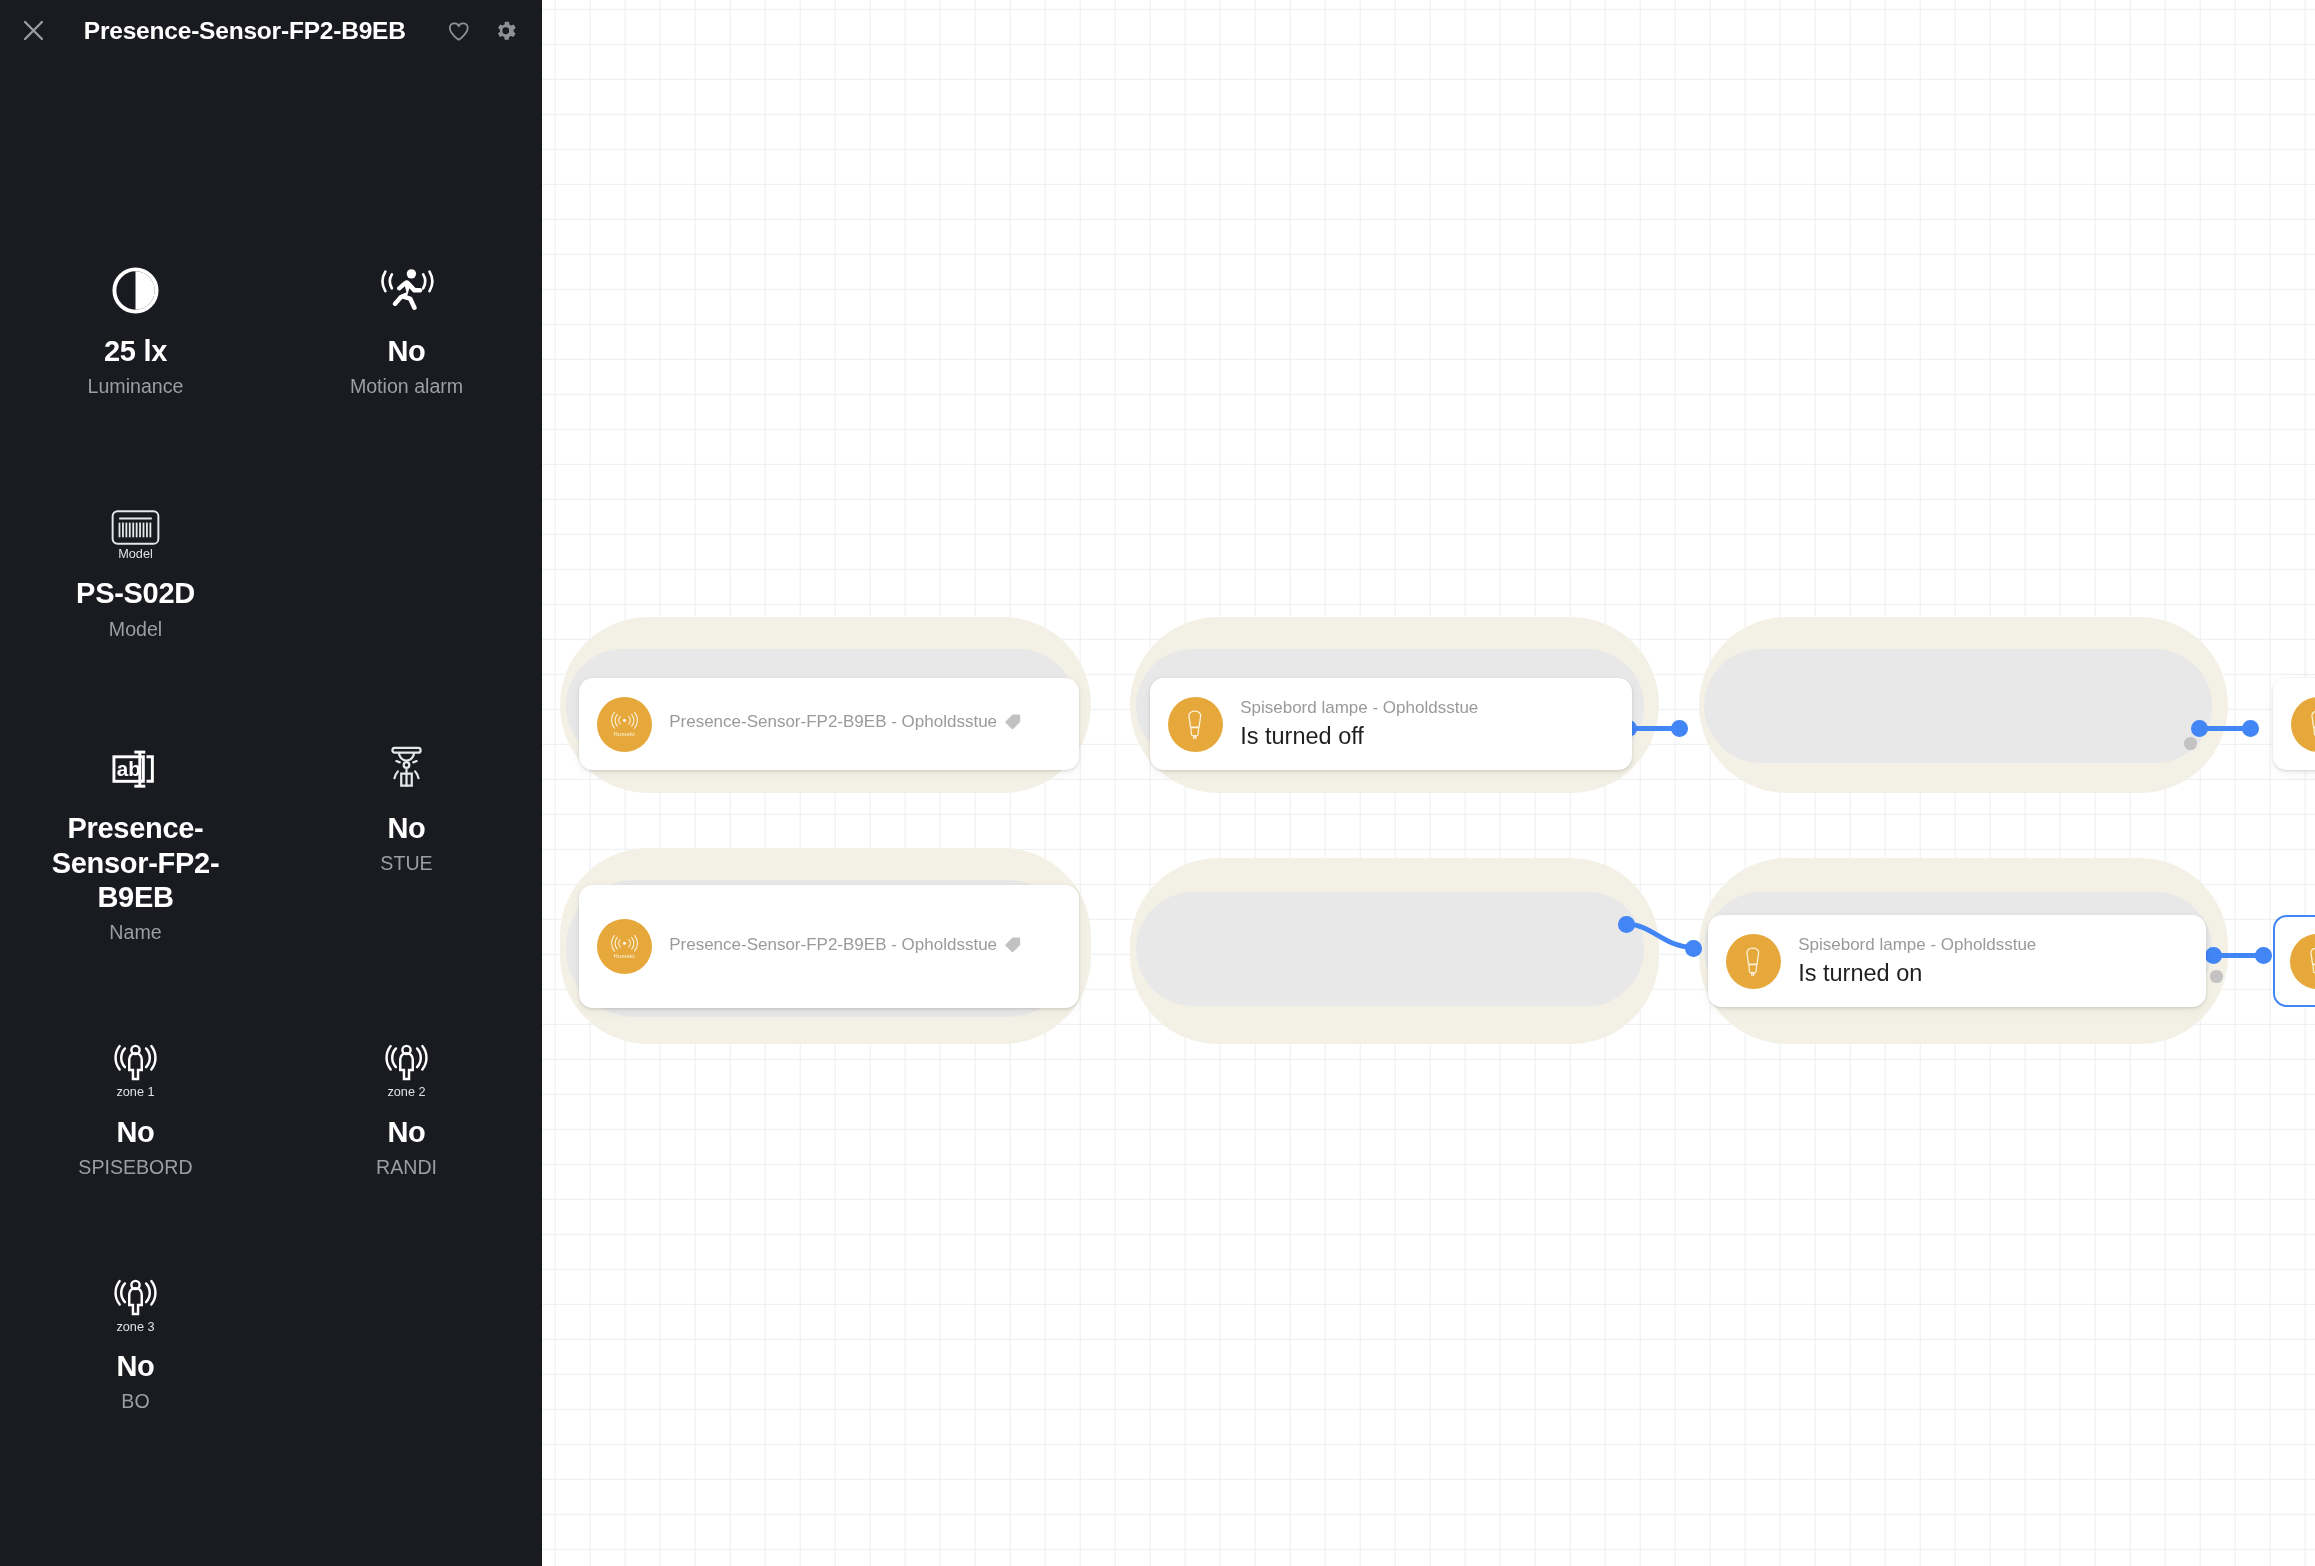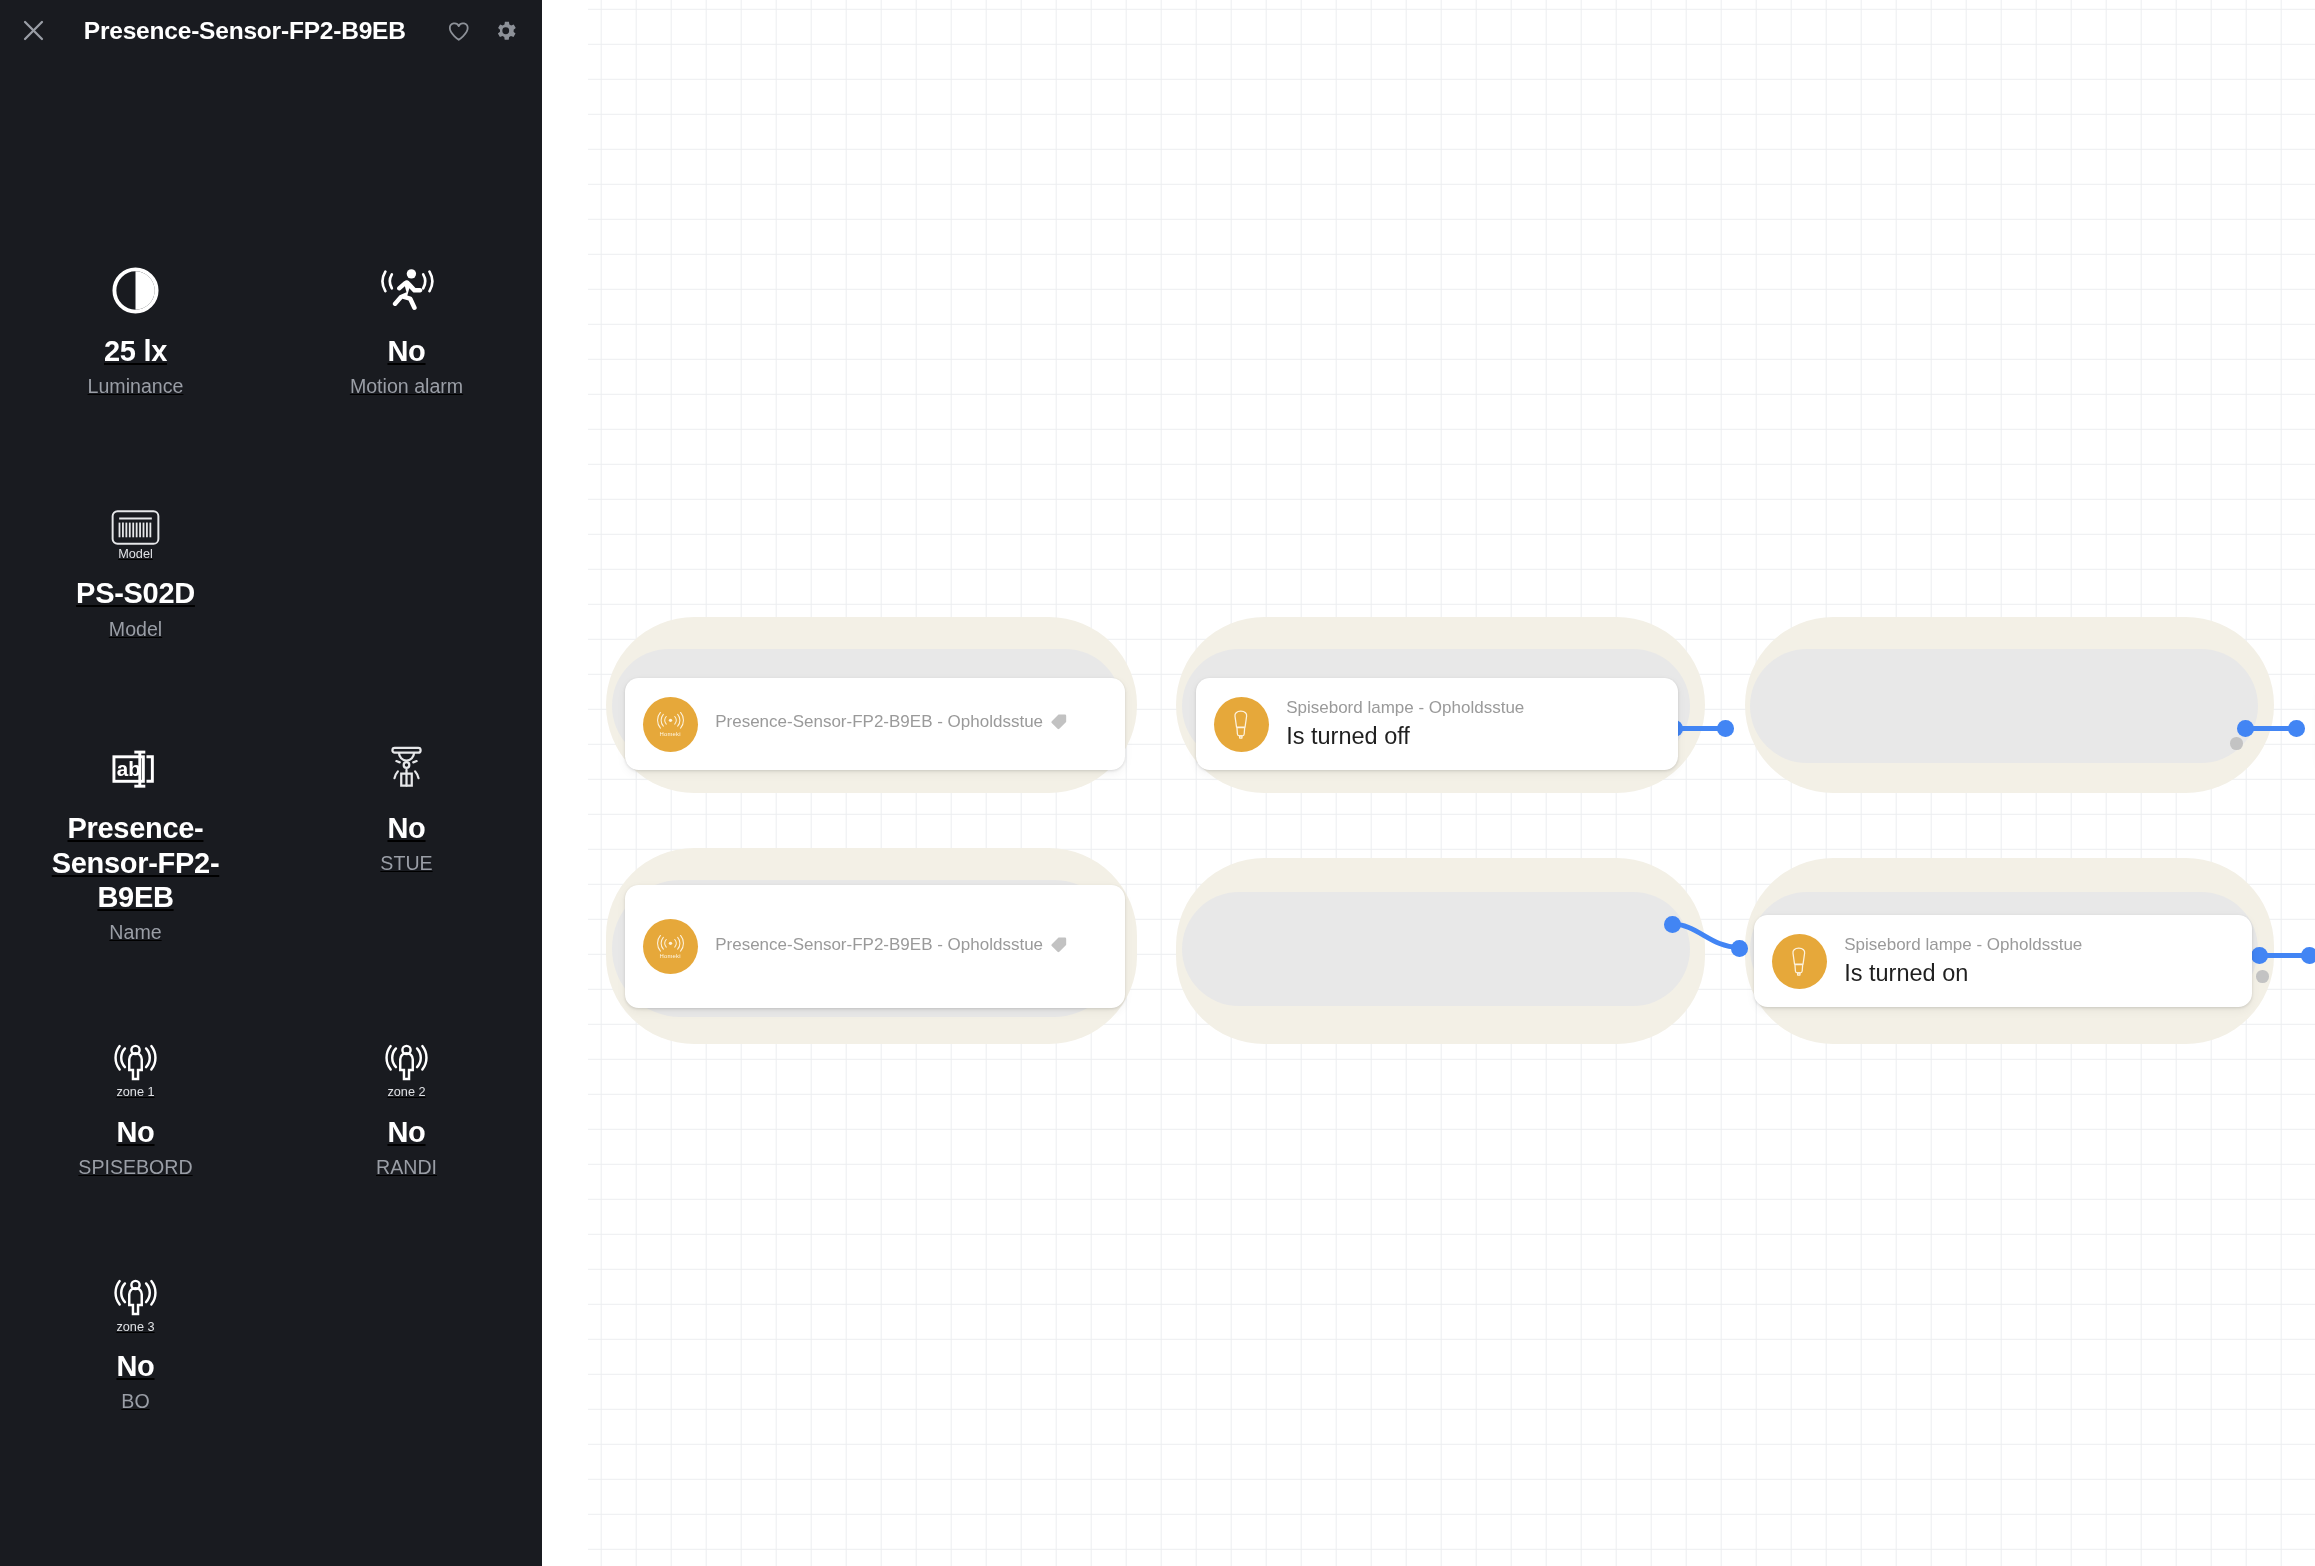--- a/index.html
+++ b/index.html
@@ -2,21 +2,21 @@
 <html><head>
 <meta charset="utf-8">
 <style>
   * { box-sizing: border-box; margin: 0; padding: 0; }
   html, body {
     width: 2315px; height: 1566px;
     background: #ffffff;
     font-family: "Liberation Sans", sans-serif;
     overflow: hidden;
   }
-  .app { position: relative; width: 2315px; height: 1566px; display: flex; gap: 46px; }
+  .app { position: relative; width: 2315px; height: 1566px; display: flex; }
 
   
   .sidebar {
     width: 542px; height: 1566px;
     background: #191b20;
     position: relative;
     flex: 0 0 542px;
     overflow: hidden;
   }
   .sidebar-header {
@@ -38,21 +38,20 @@
     font-size: 24.5px;
     font-weight: 700;
     letter-spacing: -0.2px;
     margin-left: -5.9px;
   }
   .hdr-actions { display: flex; align-items: center; gap: 13.7px; padding-right: 5.9px; }
   .hdr-icon { width: 33px; height: 33px; display:flex; align-items:center; justify-content:center; cursor:pointer; }
 
   .attr-grid {
     padding: 196px 0 0 0;
-    text-decoration: underline;
   }
   .attr-row {
     display: flex;
     width: 100%;
   }
   .attr-row.single { justify-content: flex-start; }
   .attr-cell {
     width: 50%;
     display: flex; flex-direction: column; align-items: center;
     padding: 0 9.8px;

